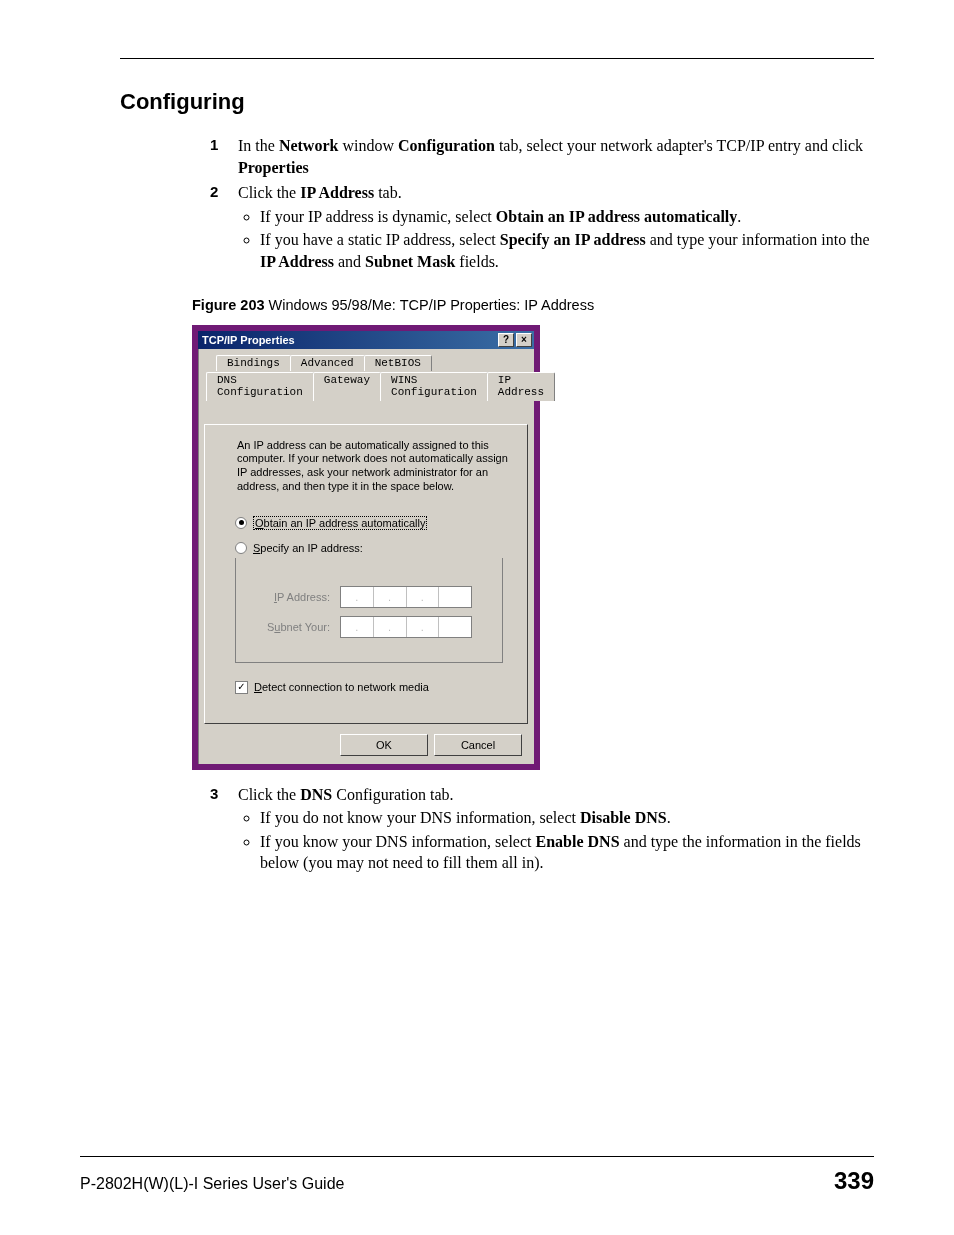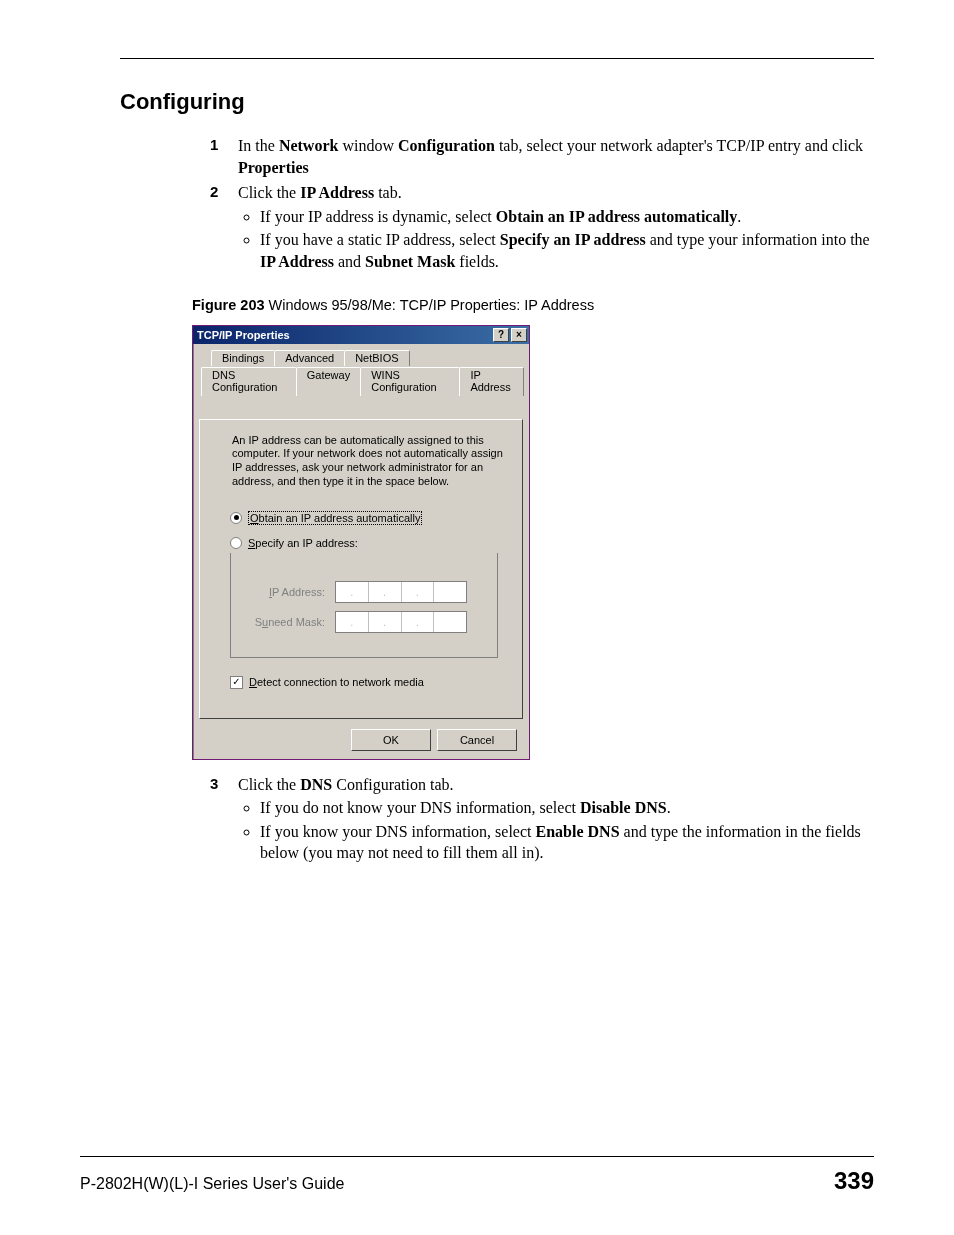--- a/index.html
+++ b/index.html
@@ -65,21 +65,21 @@
   .figure-caption {
     font-family: Arial, Helvetica, sans-serif;
     font-size: 14.5px;
     margin: 20px 0 12px 72px;
   }
   .figure-caption .fig-label { font-weight: bold; }
 
   .dialog {
     width: 336px;
     margin-left: 72px;
-    border: 1px solid #701a75;
+    border: 6px solid #701a75;
     font-family: "MS Sans Serif", Tahoma, Arial, sans-serif;
     font-size: 11px;
     background: #d4d0c8;
     box-shadow: 1px 1px 0 #808080 inset;
   }
   .titlebar {
     background: linear-gradient(to right, #0a246a, #3a6ea5);
     color: #fff;
     height: 18px;
     display: flex;
@@ -103,20 +103,21 @@
     color: #000;
     box-sizing: border-box;
     font-family: Arial, sans-serif;
   }
   .dialog-body {
     padding: 6px 6px 8px 6px;
   }
   .tabs {
     position: relative;
     height: 35px;
+    font-family: Liberation Mono, monospace;
   }
   .tab-row {
     position: absolute;
     display: flex;
   }
   .tab-row.back { top: 0; left: 12px; }
   .tab-row.front { top: 17px; left: 2px; }
   .tab {
     background: #d4d0c8;
     border: 1px solid #808080;
@@ -226,21 +227,21 @@
     line-height: 10px;
   }
   .dlg-buttons {
     display: flex;
     justify-content: flex-end;
     gap: 6px;
     padding: 4px 6px 0 0;
     margin-top: 6px;
   }
   .dlg-btn {
-    width: 80px;
+    width: 88px;
     height: 22px;
     background: #d4d0c8;
     border: 1px solid #fff;
     border-right-color: #404040;
     border-bottom-color: #404040;
     font-size: 11px;
     text-align: center;
     line-height: 20px;
     box-sizing: border-box;
   }
@@ -347,21 +348,21 @@
           <div class="group-row">
             <span class="field-label"><span class="underline">I</span><span>P Address:</span></span>
             <div class="ip-input">
               <span class="seg">.</span>
               <span class="seg">.</span>
               <span class="seg">.</span>
               <span class="seg"></span>
             </div>
           </div>
           <div class="group-row">
-            <span class="field-label"><span>S</span><span class="underline">u</span><span>need Mask:</span></span>
+            <span class="field-label"><span>S</span><span class="underline">u</span><span>bnet Your:</span></span>
             <div class="ip-input">
               <span class="seg">.</span>
               <span class="seg">.</span>
               <span class="seg">.</span>
               <span class="seg"></span>
             </div>
           </div>
         </div>
 
         <div class="chk-row">

